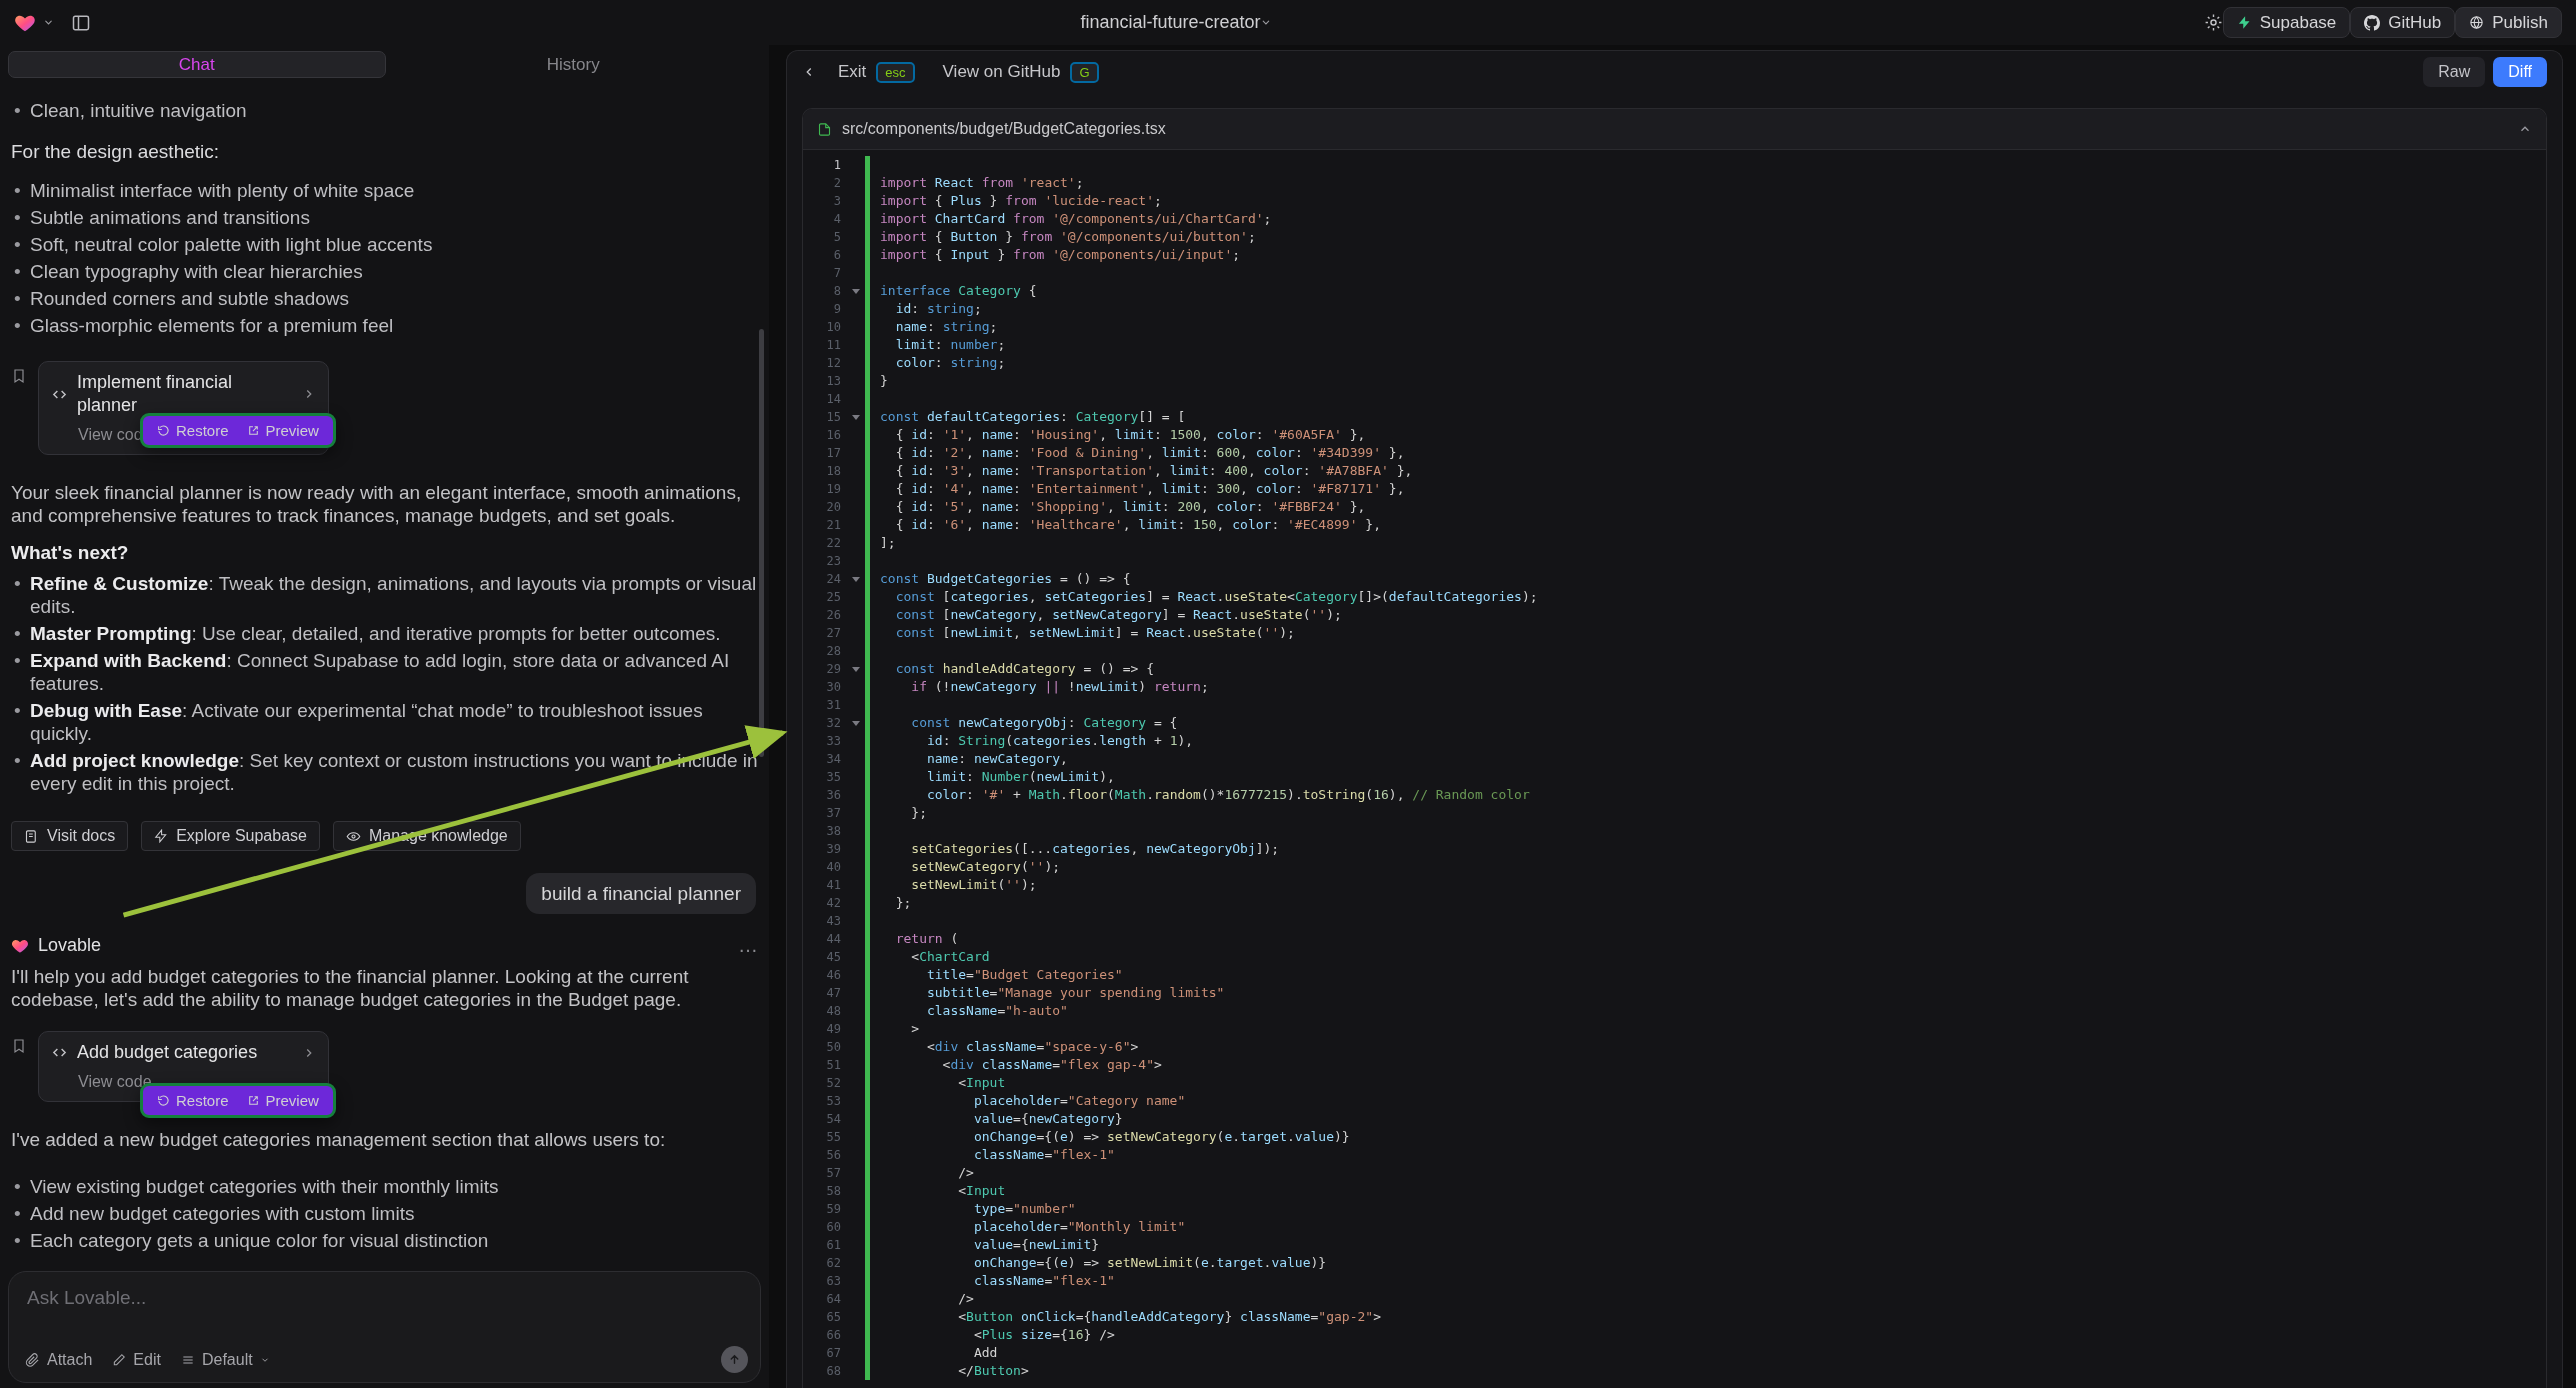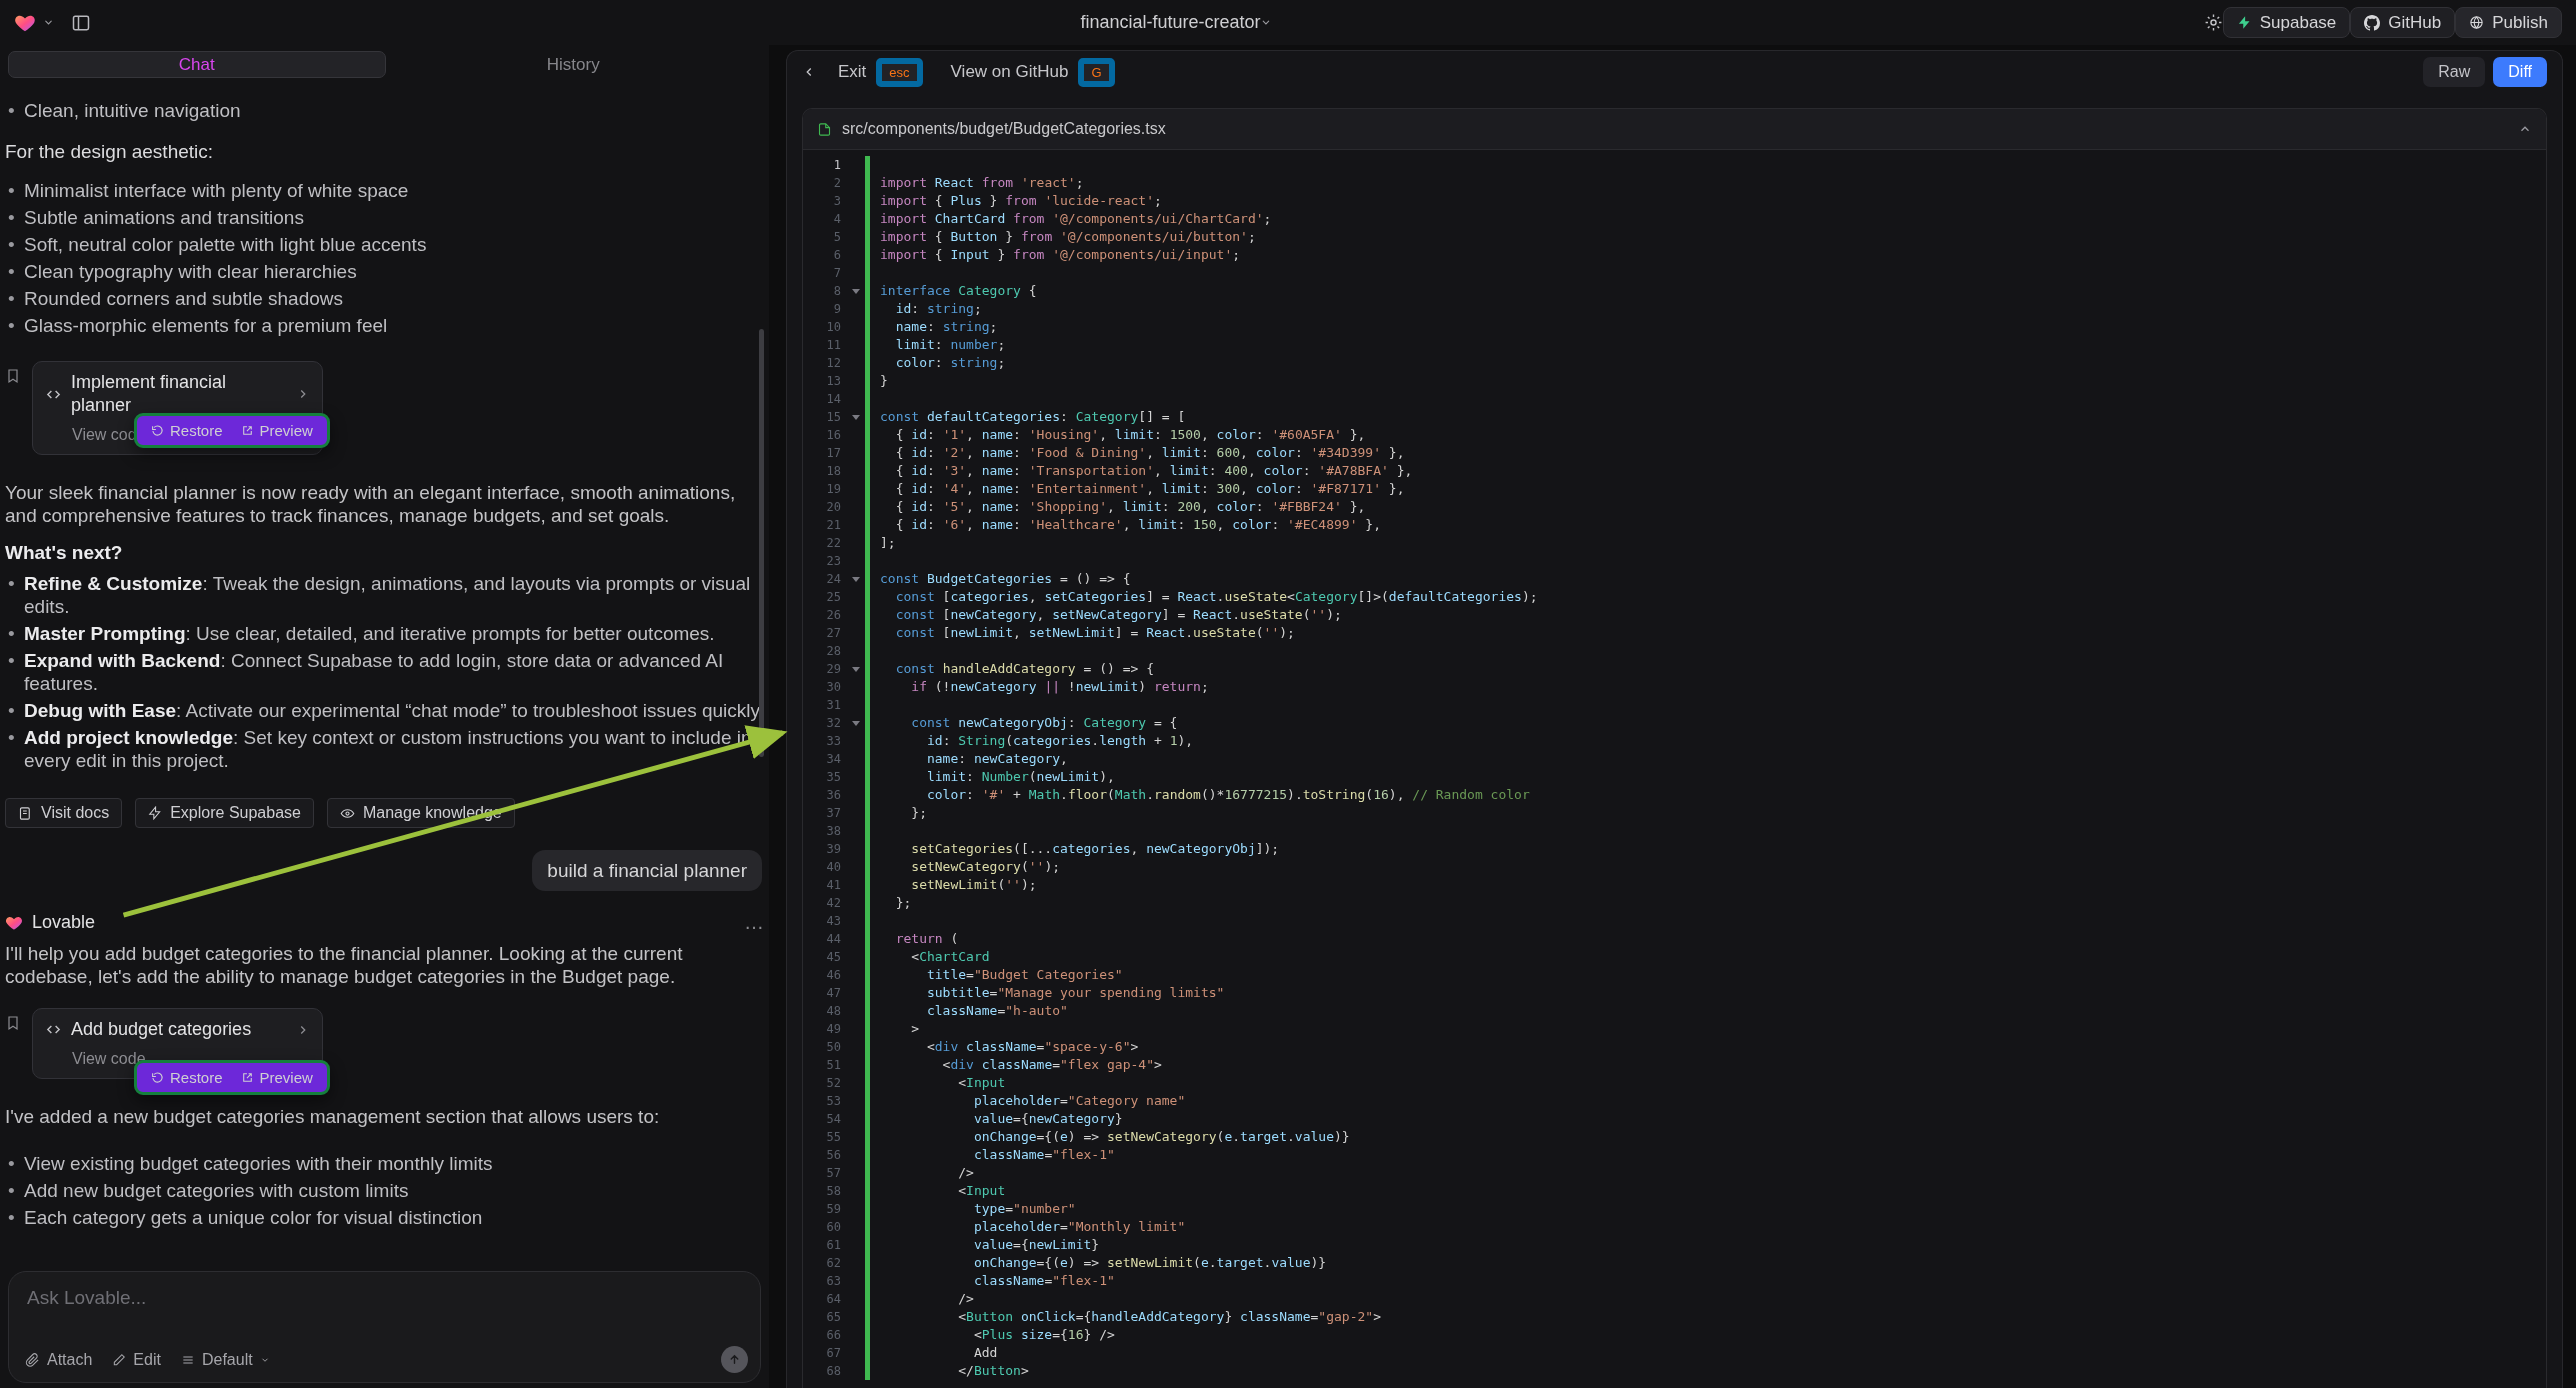--- a/index.html
+++ b/index.html
@@ -21,21 +21,21 @@
           background:#1f1f23;border-radius:8px;font-size:17px;color:#d6d6d9;}
   .tb-btn.publish{background:#26262b;}
 
   
   .chat-panel{position:absolute;top:45px;left:0;width:769px;bottom:0;background:#131315;}
   .tabs{position:absolute;top:6px;left:8px;right:8px;height:27px;display:flex;}
   .tab{flex:1;display:flex;align-items:center;justify-content:center;font-size:17px;color:#86868b;
        border-radius:7px;box-sizing:border-box;cursor:pointer;}
   .tab.active{background:#232327;border:1px solid #35353a;color:#d946ef;}
 
-  .chat-scroll{position:absolute;top:44px;left:0;right:0;bottom:94px;padding:0 5px;overflow:hidden;
+  .chat-scroll{position:absolute;top:44px;left:0;right:0;bottom:94px;padding:0 11px;overflow:hidden;
                font-size:19px;line-height:23px;color:#bfbfc3;}
   .blist{list-style:none;margin:0;padding:0;}
   .blist li{position:relative;padding-left:19px;margin-bottom:4px;}
   .blist li::before{content:"•";position:absolute;left:3px;color:#9a9a9f;}
   .lead-list{margin:10px 0 18px;}
   .design-list{margin:0 0 24px;}
   .heading{color:#dcdcdf;margin:0 0 16px;}
   .heading.bold{font-weight:bold;color:#ececee;margin:0 0 8px;}
   .para{margin:0 0 14px;color:#c3c3c6;}
   .para.intro{margin-bottom:20px;}
@@ -73,21 +73,21 @@
   .comp-btn{display:flex;align-items:center;gap:7px;cursor:pointer;}
   .send{margin-left:auto;width:27px;height:27px;border-radius:50%;background:#55555b;color:#1a1a1c;
         display:flex;align-items:center;justify-content:center;cursor:pointer;}
 
   
   .code-panel{position:absolute;left:786px;top:50px;right:13px;bottom:0;background:#151518;
               border:1px solid #28282c;border-bottom:none;border-radius:12px 12px 0 0;box-sizing:border-box;}
   .cv-header{display:flex;align-items:center;height:42px;padding:0 15px;gap:10px;font-size:17px;color:#c6c6ca;}
   .cv-exit,.cv-gh{display:flex;align-items:center;gap:22px;cursor:pointer;}
   .cv-gh{margin-left:18px;}
-  .kbd{font-size:13px;padding:1px 7px;border:6px solid #0369a1;border-radius:5px;background:#222226;color:#f97316;}
+  .kbd{font-size:13px;padding:1px 7px;border:2px solid #0369a1;border-radius:5px;background:#222226;color:#84cc16;}
   .cv-right{margin-left:auto;display:flex;gap:8px;}
   .btn-raw,.btn-diff{height:30px;padding:0 15px;border-radius:7px;border:none;font-size:16px;display:flex;
                      align-items:center;cursor:pointer;font-family:inherit;}
   .btn-raw{background:#232328;color:#c2c2c7;}
   .btn-diff{background:#3d7bfd;color:#fff;}
 
   .file-card{position:absolute;left:15px;right:15px;top:57px;bottom:0;border:1px solid #2a2a2e;border-bottom:none;
              border-radius:10px 10px 0 0;background:#141417;overflow:hidden;}
   .file-header{display:flex;align-items:center;gap:10px;height:40px;padding:0 14px;background:#1c1c20;
                border-bottom:1px solid #2a2a2e;font-size:16px;color:#c9c9cc;}

